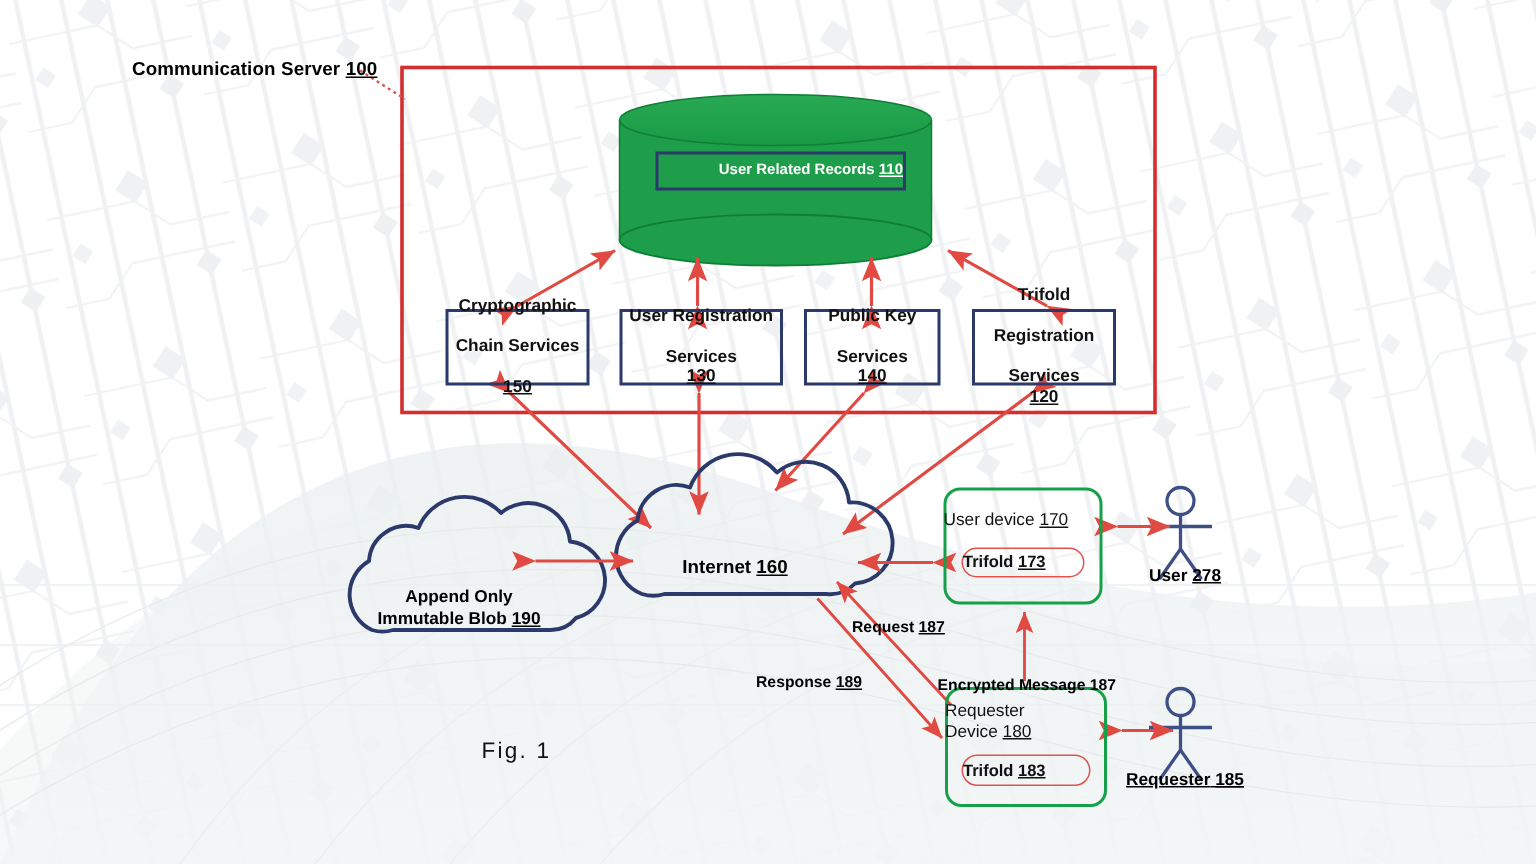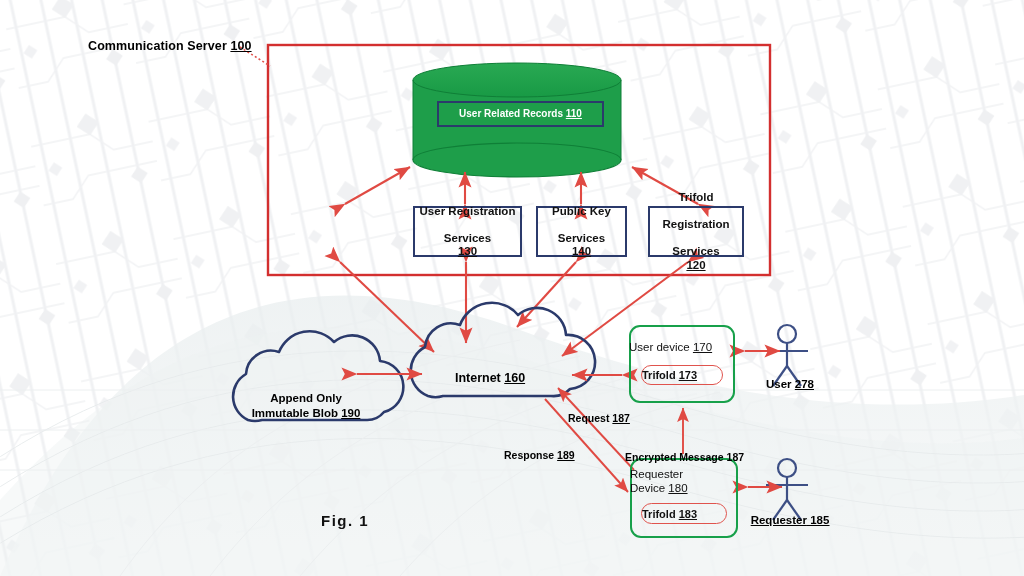--- a/index.html
+++ b/index.html
@@ -14,21 +14,21 @@
 
   
   #commLabel{left:88px;top:39px;font-size:12.5px;font-weight:bold;letter-spacing:.1px;}
 
   
   #dbmsTitle{left:420px;top:79px;width:200px;font-size:10.5px;font-weight:bold;color:#ffffff;}
   #recBox{position:absolute;left:437px;top:101px;width:167px;height:26px;
           border:2px solid #2b3a6b;box-sizing:border-box;}
   #chainBox{position:absolute;left:437px;top:136px;width:167px;height:26px;
             border:2px solid #2b3a6b;box-sizing:border-box;}
-  .dbinner{font-size:10px;font-weight:bold;color:#fff;line-height:22px;text-align:center;}
+  .dbinner{font-size:10px;font-weight:bold;color:#fff;line-height:22px;text-align:right;}
 
   
   .svc{position:absolute;border:2px solid #2b3a6b;background:transparent;
        box-sizing:border-box;display:flex;align-items:center;justify-content:center;}
   .svc span{font-size:11.5px;font-weight:bold;color:#111;line-height:13.5px;text-align:center;
             display:block;}
   #svc150{left:297px;top:206px;width:96px;height:51px;}
   #svc130{left:413px;top:206px;width:109px;height:51px;}
   #svc140{left:536px;top:206px;width:91px;height:51px;}
   #svc120{left:648px;top:206px;width:96px;height:51px;}
@@ -54,21 +54,21 @@
   
   #userLbl{left:757px;top:378px;width:66px;font-size:11.5px;font-weight:bold;}
   #reqLbl{left:742px;top:514px;width:96px;font-size:11.5px;font-weight:bold;text-decoration:underline;}
 
   
   #reqFlow{left:568px;top:412px;font-size:10.5px;font-weight:bold;}
   #encFlow{left:625px;top:427px;font-size:10.5px;font-weight:bold;margin-top:24px;}
   #respFlow{left:504px;top:449px;font-size:10.5px;font-weight:bold;}
 
   
-  #figCap{left:321px;top:512px;font-size:15px;font-weight:bold;letter-spacing:1.5px;color:#111;}
+  #figCap{left:321px;top:492px;font-size:15px;font-weight:normal;letter-spacing:1.5px;color:#111;}
 </style>
 </head>
 <body>
 
 <div id="stage">
 
   <svg id="bg" viewBox="0 0 1024 576">
     <defs>
       <linearGradient id="swoosh" x1="0" y1="0" x2="0" y2="1">
         <stop offset="0%" stop-color="#e9eeef"></stop>
@@ -200,20 +200,27 @@
 
 
   <div id="recBox">
     <div class="dbinner">
       <span>User Related Records</span>
       <span class="u">110</span>
     </div>
   </div>
 
 
+  <div class="svc" id="svc150">
+    <span>
+      <span>Cryptographic</span><br>
+      <span>Chain Services</span><br>
+      <span class="u">150</span>
+    </span>
+  </div>
 
   <div class="svc" id="svc130">
     <span>
       <span>User Registration</span><br>
       <span>Services</span>
       <span class="u">130</span>
     </span>
   </div>
 
   <div class="svc" id="svc140">

